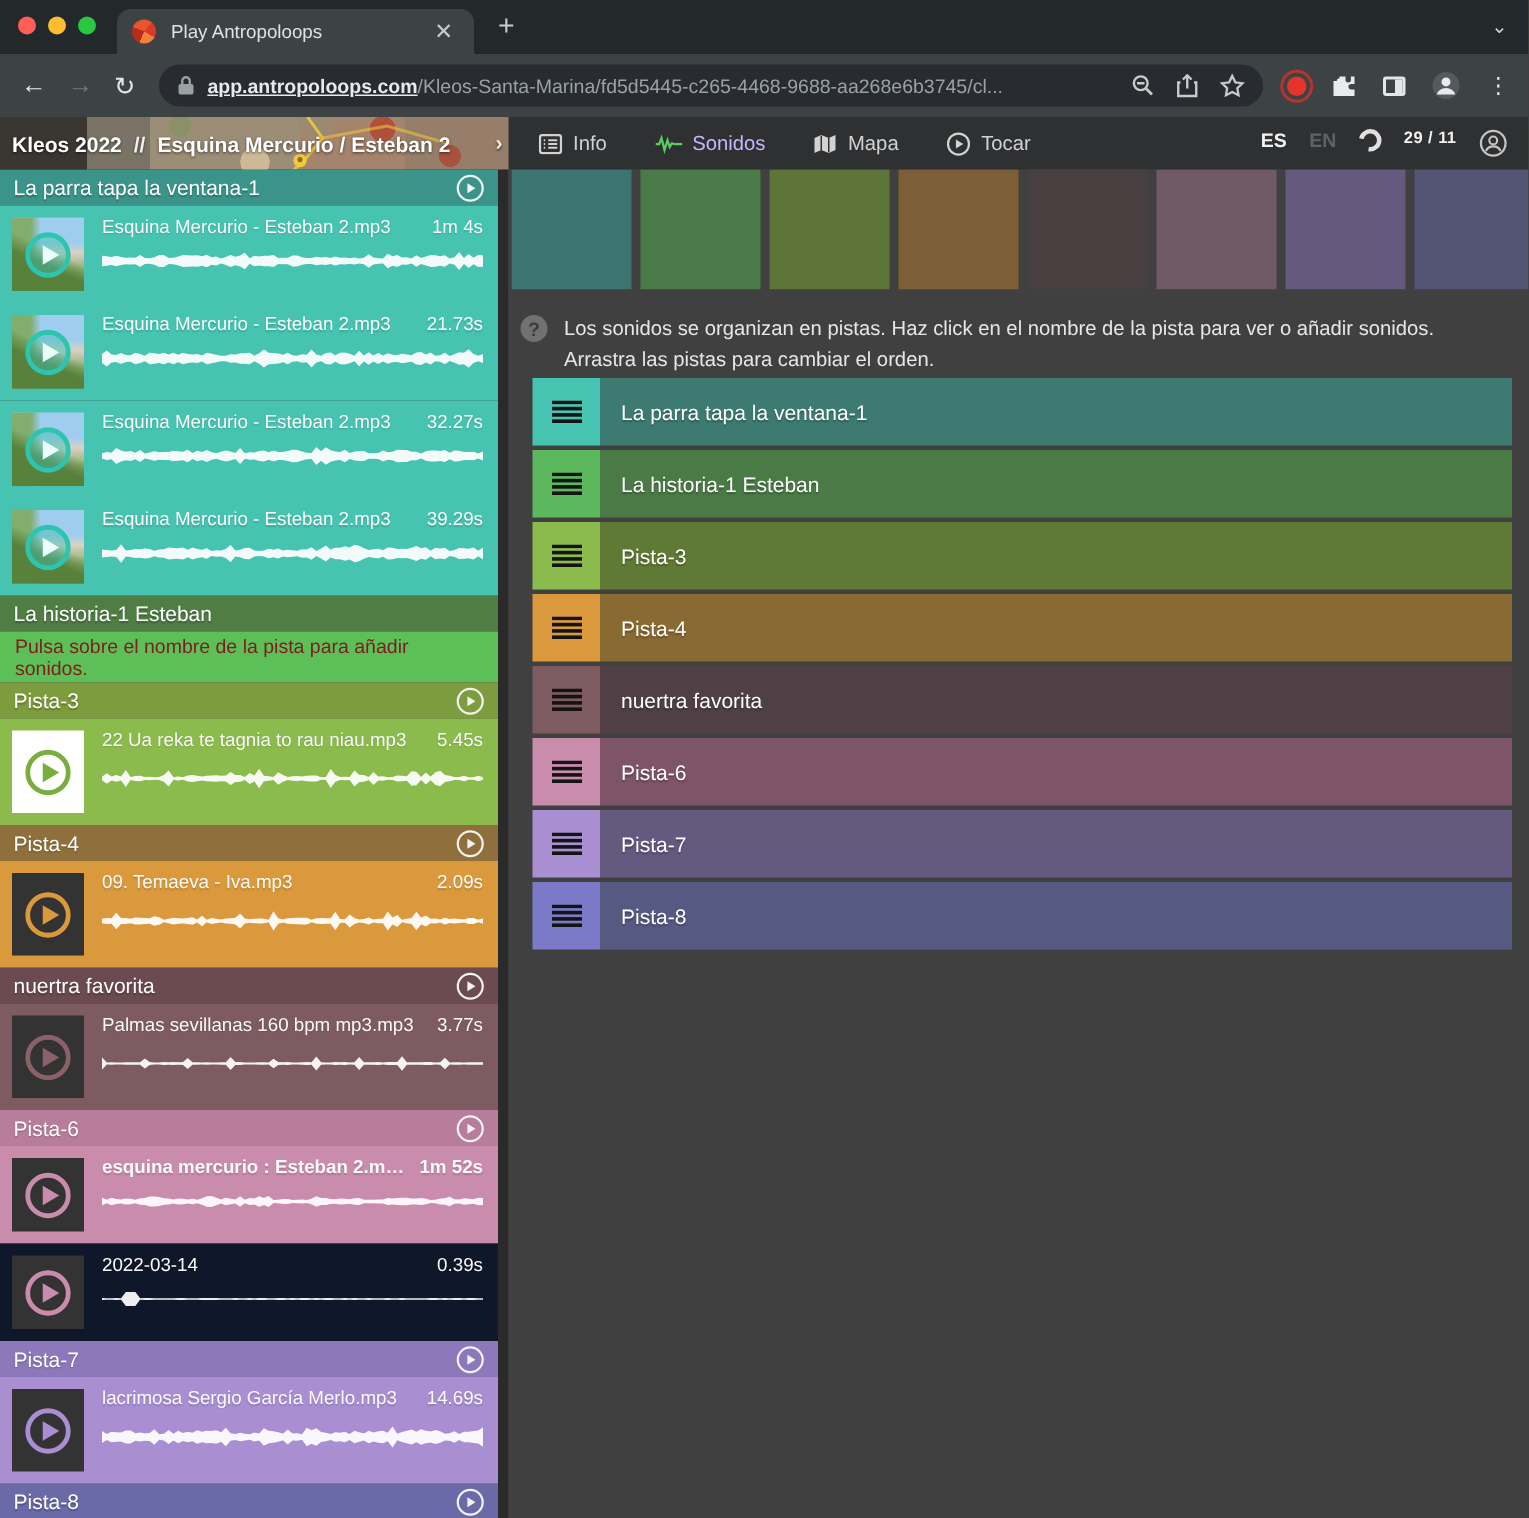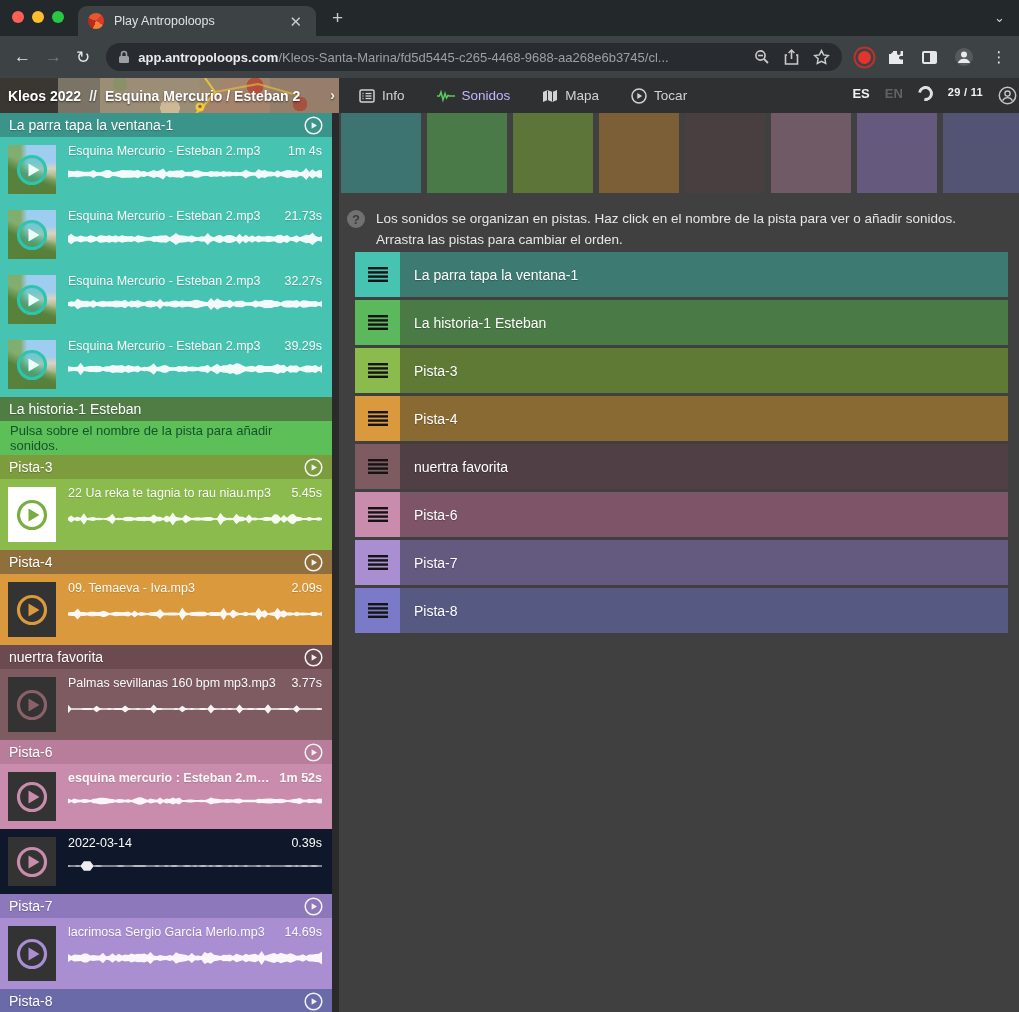--- a/index.html
+++ b/index.html
@@ -21,21 +21,21 @@
   .newtab { position:absolute; left:332px; top:7px; color:#c8cacc; font-size:19px; }
   .tab-chevron { position:absolute; right:14px; top:10px; color:#cfd2d4; font-size:13px; }
 
   .toolbar { position:absolute; left:0; top:36px; width:100%; height:42px; background:#3d4245;
     display:flex; align-items:center; }
   .nav-btn { color:#e4e6e8; font-size:17px; margin-left:14px; }
   .nav-btn.dim { color:#73787c; }
   .urlpill { width:736px; height:28px; margin-left:16px; background:#282c30; border-radius:14px;
     display:flex; align-items:center; padding:0 12px; color:#9aa0a6; }
   .url { font-size:13px; white-space:nowrap; overflow:hidden; flex:1; margin-left:8px; }
-  .url .host { color:#e8eaed; font-weight:bold; }
+  .url .host { color:#e8eaed; font-weight:bold;text-decoration:underline; }
   .url .path { color:#9aa0a6; }
   .pill-ic { margin-left:14px; display:flex; }
   .tb-right { display:flex; align-items:center; margin-left:12px; gap:17px; }
   .rec-dot { width:13px; height:13px; border-radius:50%; background:#e5342c;
     box-shadow:0 0 0 2.5px #3d4245, 0 0 0 4.5px #b5342e; margin-left:4px; }
   .panel-ic { width:15px; height:13px; border:2px solid #e4e6e8; border-radius:2px; position:relative; }
   .panel-ic::after { content:""; position:absolute; right:0; top:0; bottom:0; width:5px; background:#e4e6e8; }
   .kebab { color:#e4e6e8; font-size:15px; letter-spacing:0; }
 
   
@@ -49,21 +49,21 @@
       radial-gradient(circle 16px at 170px 30px,#cdb996 60%,transparent 62%),
       radial-gradient(circle 12px at 120px 6px,#8a9166 60%,transparent 62%),
       radial-gradient(circle 18px at 210px 4px,#9c8a70 60%,transparent 62%),
       linear-gradient(90deg,#3a3631 0 58px,#7b7466 58px 100px,#9c8d76 100px 200px,#a5846d 200px 270px,#977e6a 270px 100%); font-weight: bold; }
   .site-head .bc { white-space:nowrap; }
   .bc-sep { opacity:.9; }
   .map-overlay { position:absolute; left:0; top:0; pointer-events:none; }
   .head-chevron { position:absolute; right:4px; top:9px; color:#f4efe6; font-size:14px;
     text-shadow:0 1px 2px rgba(0,0,0,.6); }
   .appnav { flex:1; height:35px; background:#2f3032; display:flex; align-items:center;
-    padding:0 2px 0 20px; gap:32px; }
+    padding:0 14px 0 20px; gap:32px; }
   .nav-item { display:flex; align-items:center; gap:7px; font-size:13.5px; color:#d2d2d2; cursor:default; }
   .nav-item.active { color:#c4b5fd;align-items:center; }
   .nav-spacer { margin-left:auto; display:flex; align-items:flex-start; gap:15px; }
   .lang { font-size:13px; font-weight:bold; color:#f2f2f2; }
   .lang.off { color:#606264; }
   .spinner { width:15px; height:15px; border-radius:50%; border:3px solid #e0e0e0;
     border-left-color:transparent; transform:rotate(-35deg); }
   .counter { font-size:11px; font-weight:bold; color:#f2f2f2; letter-spacing:.3px; }
 
   
@@ -325,21 +325,21 @@
           </div>
           <div class="wave" style="top: 29px;">
             <svg width="100%" height="16" viewBox="0 0 240 20" preserveAspectRatio="none">
               <path d="M0 10 L0 6.7 L3 7.1 L6 7.6 L9 7.1 L12 2.3 L15 7.4 L18 7.0 L21 6.3 L24 6.4 L27 5.8 L30 6.3 L33 7.8 L36 6.6 L39 6.5 L42 5.0 L45 5.5 L48 5.6 L51 4.9 L54 6.9 L57 4.9 L60 6.3 L63 6.8 L66 5.6 L69 8.0 L72 7.3 L75 7.4 L78 6.2 L81 2.7 L84 7.6 L87 6.9 L90 5.4 L93 5.2 L96 7.5 L99 7.9 L102 7.4 L105 6.1 L108 6.9 L111 5.8 L114 7.6 L117 6.8 L120 7.2 L123 7.7 L126 6.5 L129 6.7 L132 4.8 L135 8.0 L138 5.9 L141 3.3 L144 6.6 L147 5.3 L150 5.3 L153 3.9 L156 4.9 L159 2.8 L162 3.5 L165 5.6 L168 7.1 L171 6.5 L174 6.0 L177 7.2 L180 4.9 L183 5.2 L186 6.2 L189 6.1 L192 6.2 L195 5.2 L198 3.7 L201 5.6 L204 4.7 L207 7.8 L210 5.2 L213 5.8 L216 5.2 L219 8.0 L222 7.0 L225 5.5 L228 5.7 L231 6.1 L234 4.9 L237 7.8 L240 5.1 L240 10 L240 14.9 L237 12.2 L234 15.1 L231 13.9 L228 14.3 L225 14.5 L222 13.0 L219 12.0 L216 14.8 L213 14.2 L210 14.8 L207 12.2 L204 15.3 L201 14.4 L198 16.3 L195 14.8 L192 13.8 L189 13.9 L186 13.8 L183 14.8 L180 15.1 L177 12.8 L174 14.0 L171 13.5 L168 12.9 L165 14.4 L162 16.5 L159 17.2 L156 15.1 L153 16.1 L150 14.7 L147 14.7 L144 13.4 L141 16.7 L138 14.1 L135 12.0 L132 15.2 L129 13.3 L126 13.5 L123 12.3 L120 12.8 L117 13.2 L114 12.4 L111 14.2 L108 13.1 L105 13.9 L102 12.6 L99 12.1 L96 12.5 L93 14.8 L90 14.6 L87 13.1 L84 12.4 L81 17.3 L78 13.8 L75 12.6 L72 12.7 L69 12.0 L66 14.4 L63 13.2 L60 13.7 L57 15.1 L54 13.1 L51 15.1 L48 14.4 L45 14.5 L42 15.0 L39 13.5 L36 13.4 L33 12.2 L30 13.7 L27 14.2 L24 13.6 L21 13.7 L18 13.0 L15 12.6 L12 17.7 L9 12.9 L6 12.4 L3 12.9 L0 13.3 Z" fill="rgba(255,255,255,.93)"></path>
             </svg>
           </div>
         </div>
         <div class="track-head" style="background: rgb(79, 125, 68);">
           <span>La historia-1 Esteban</span>
         </div>
-        <div class="track-msg" style="background: rgb(92, 191, 88); color: #14532d;">Pulsa sobre el nombre de la pista para añadir sonidos.</div>
+        <div class="track-msg" style="background: rgb(92, 191, 88); color: #7f1d1d;">Pulsa sobre el nombre de la pista para añadir sonidos.</div>
         <div class="track-head" style="background: rgb(125, 156, 61);">
           <span>Pista-3</span>
           <span>
             <svg width="19" height="19" viewBox="0 0 19 19">
               <circle cx="9.5" cy="9.5" r="8.3" fill="none" stroke="#f2f2f2" stroke-width="1.5"></circle>
               <polygon points="7.6,6.2 13,9.5 7.6,12.8" fill="#f2f2f2"></polygon>
             </svg>
           </span>
         </div>
         <div class="clip" style="height: 71px; background: rgb(140, 187, 77);">

